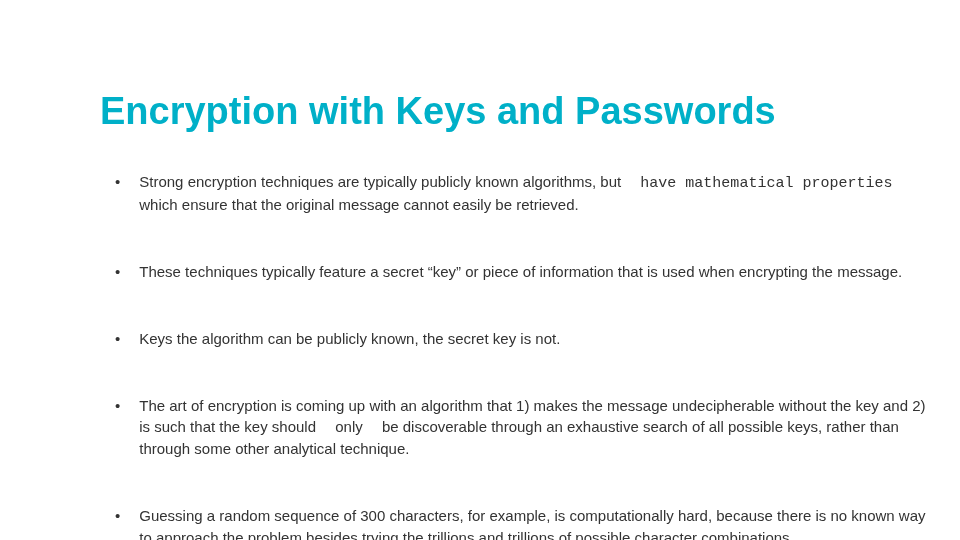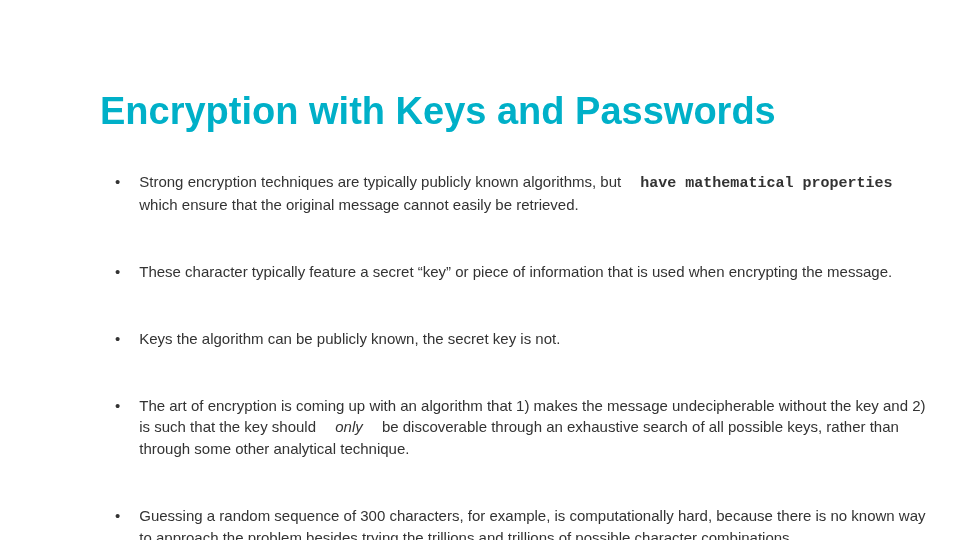--- a/index.html
+++ b/index.html
@@ -53,45 +53,44 @@
       font-size: 15px;
       line-height: 1.45;
     }
 
     .bullet-text {
       flex: 1;
     }
 
     .bold-mono {
       font-family: 'Courier New', Courier, monospace;
-      font-weight: bold;
+      font-weight: normal;
     }
 
     .italic {
-      font-style: italic;
     }
   </style>
 </head>
 <body>
 
 <div class="slide">
   <h1 class="slide-title">Encryption with Keys and Passwords</h1>
   <ul class="bullet-list">
 
     <li class="bullet-item">
       <span class="bullet-dot">•</span>
       <span class="bullet-text">
         Strong encryption techniques are typically publicly known algorithms, but <span class="bold-mono">have mathematical properties</span> which ensure that the original message cannot easily be retrieved.
       </span>
     </li>
 
     <li class="bullet-item">
       <span class="bullet-dot">•</span>
       <span class="bullet-text">
-        These character typically feature a secret “key” or piece of information that is used when encrypting the message.
+        These techniques typically feature a secret “key” or piece of information that is used when encrypting the message.
       </span>
     </li>
 
     <li class="bullet-item">
       <span class="bullet-dot">•</span>
       <span class="bullet-text">
         Keys the algorithm can be publicly known, the secret key is not.
       </span>
     </li>
 

